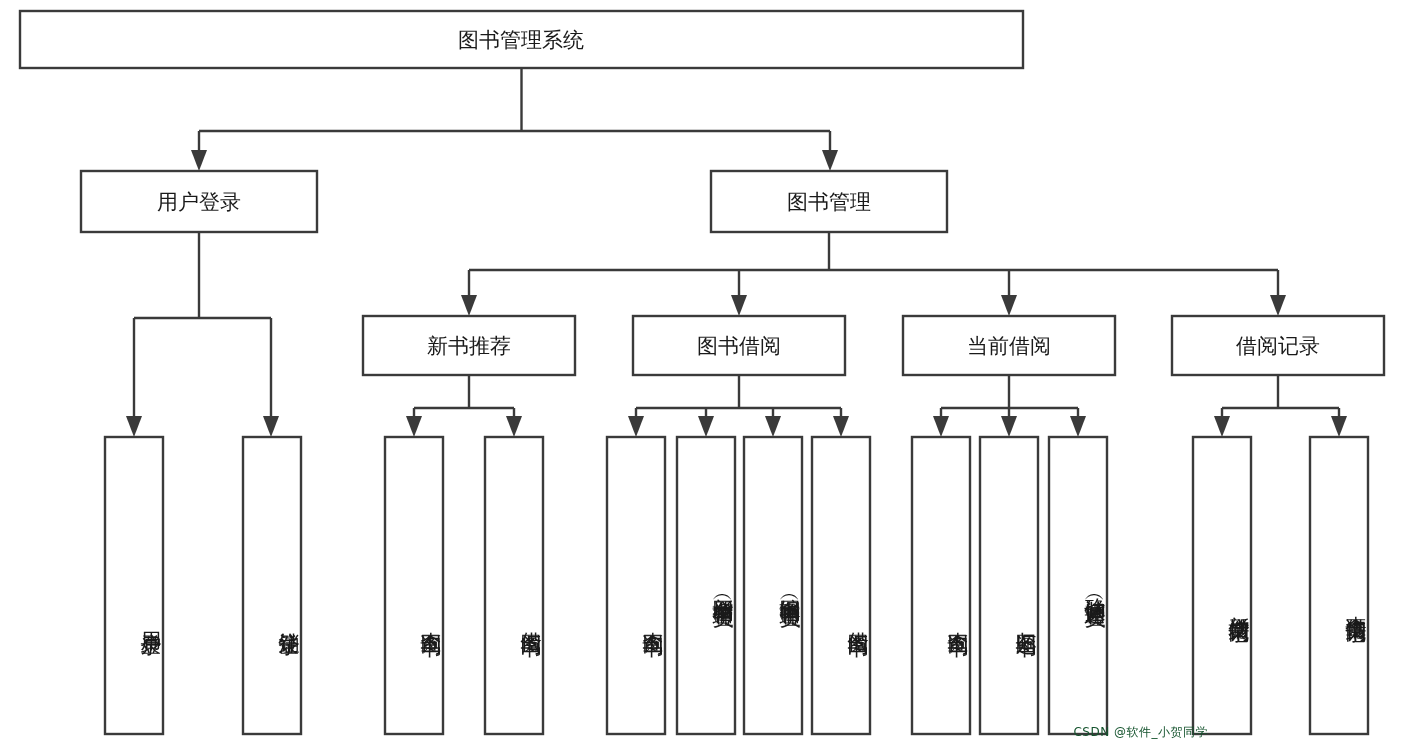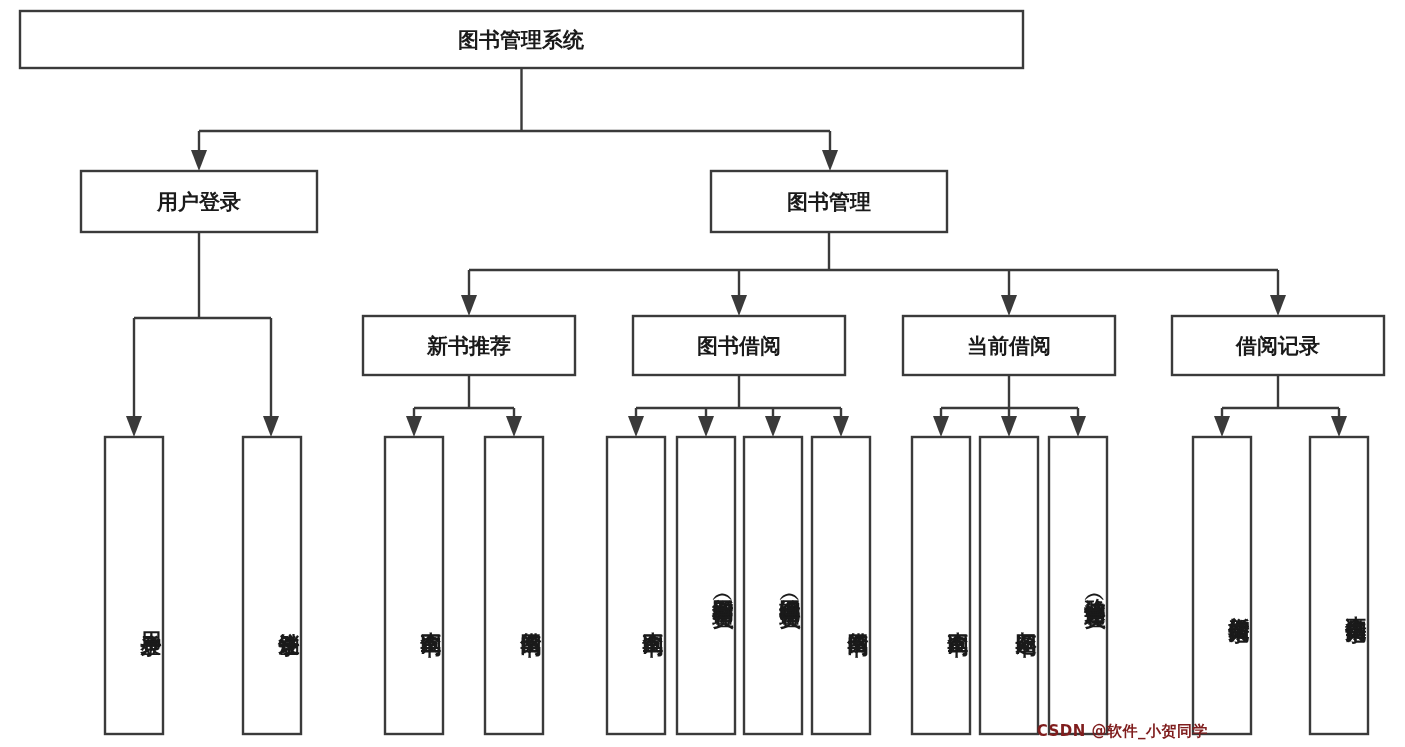--- a/index.html
+++ b/index.html
@@ -10,21 +10,20 @@
   body {
     width: 1405px;
     height: 747px;
     font-family: "DejaVu Sans", "Liberation Sans", sans-serif;
     overflow: hidden;
   }
   #diagram-root {
     position: relative;
     width: 1218px;
     height: 747px;
-    font-weight: bold;
   }
   svg.diagram {
     position: absolute;
     top: 0;
     left: 0;
     width: 1405px;
     height: 747px;
   }
   .node-box {
     fill: #ffffff;
@@ -61,22 +60,22 @@
     display: flex;
     align-items: flex-start;
     justify-content: center;
     pointer-events: none;
   }
   .watermark {
     position: absolute;
     right: 10px;
     bottom: 6px;
     font-family: "DejaVu Sans", "Liberation Sans", sans-serif;
-    font-size: 15px;
-    color: #7f1d1d;
+    font-size: 12px;
+    color: #14532d;
     letter-spacing: 0.5px;
     white-space: nowrap;
   }
 </style>
 </head>
 <body>
 
 <div id="diagram-root">
 
   <svg class="diagram" viewBox="0 0 1405 747" xmlns="http://www.w3.org/2000/svg">

